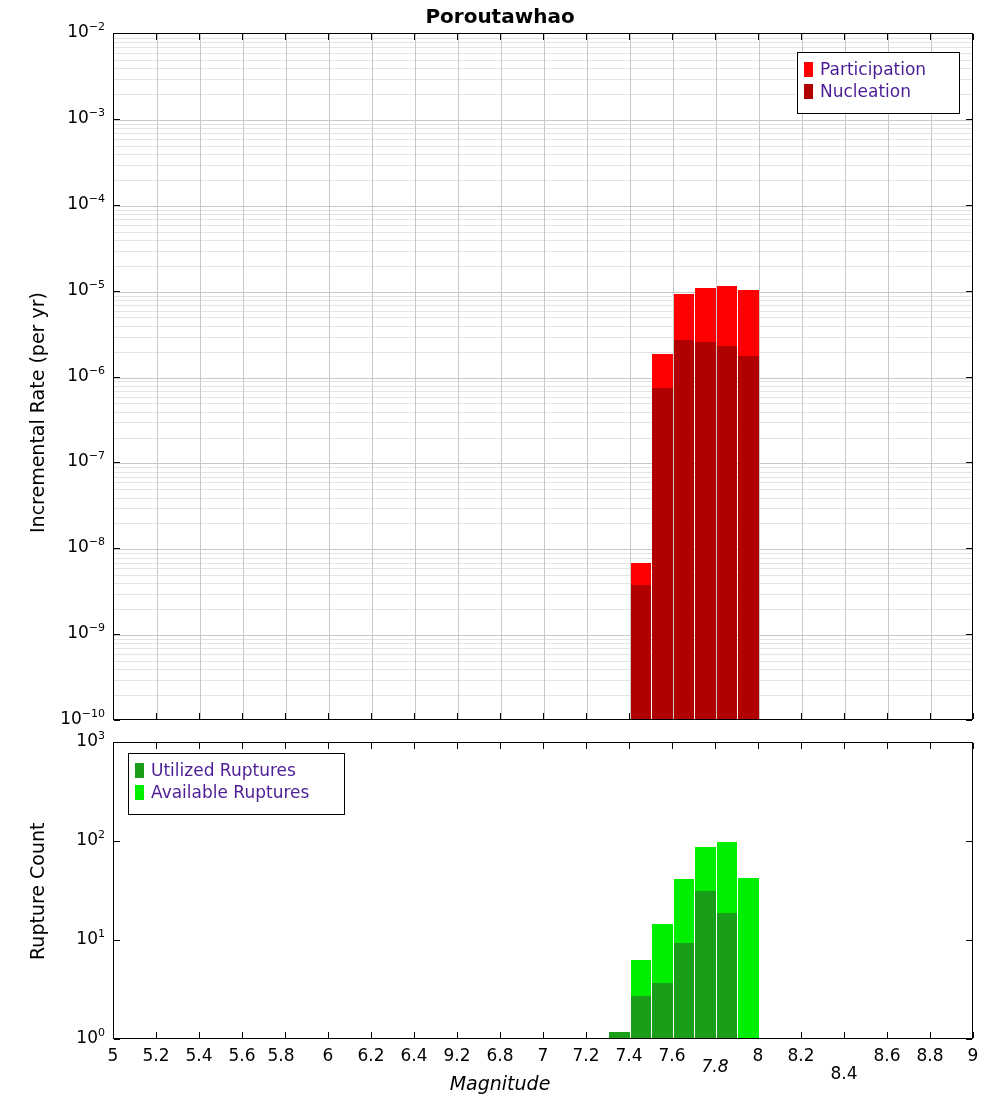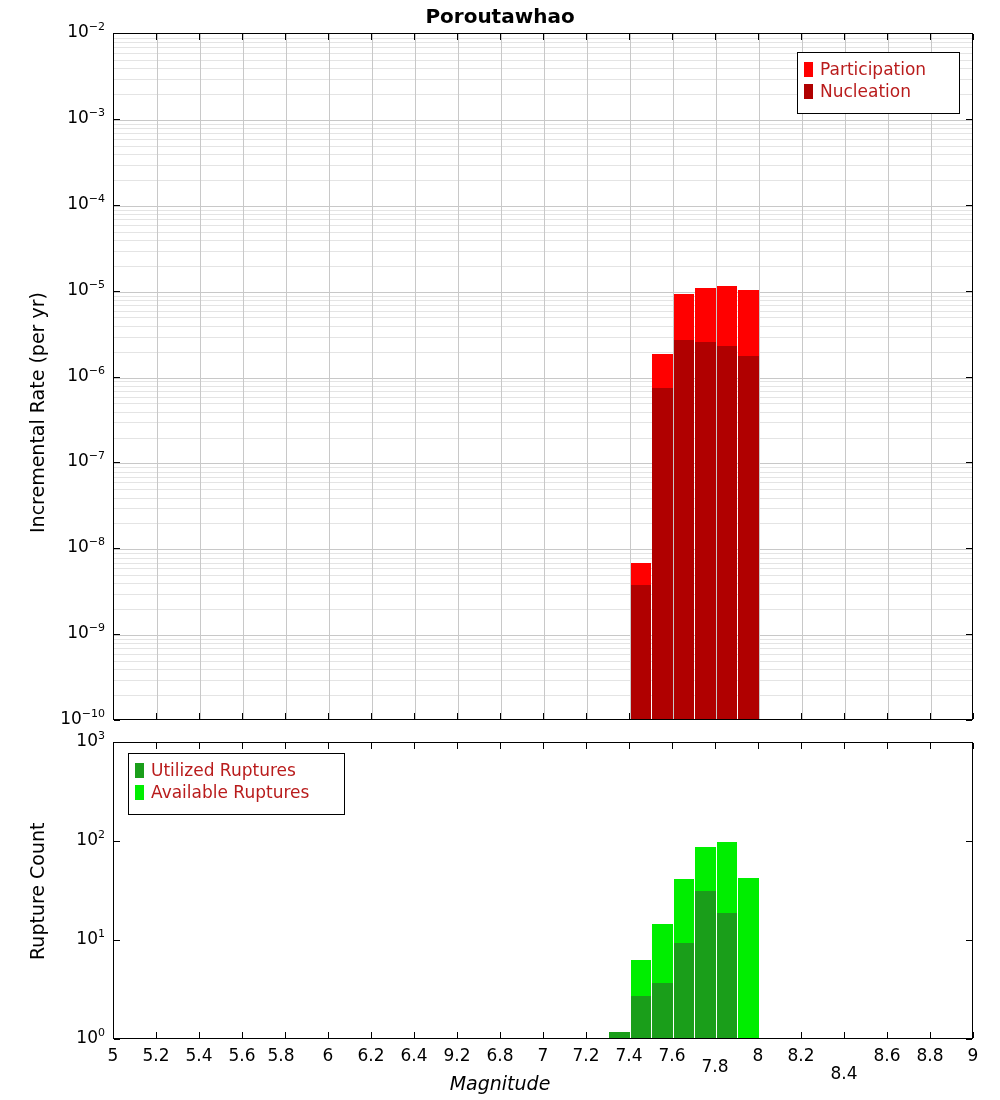--- a/index.html
+++ b/index.html
@@ -120,21 +120,21 @@
     height: 22px;
   }
   .legend-swatch {
     width: 9px;
     height: 15px;
     margin-right: 7px;
     flex: none;
   }
   .legend-label {
     font-size: 17px;
-    color: #b91c1c;
+    color: #4c1d95;
     white-space: nowrap;
   }
 </style>
 </head>
 <body>
 
 <div id="root">
 
   <div class="chart-title">Poroutawhao</div>
 
@@ -400,21 +400,21 @@
       <div class="tickmark-x" style="left: 586px; top: 743px;"></div>
       <div class="xtick" style="width: 50px; left: 561px; top: 1045px;">7.2</div>
       <div class="tickmark-x" style="left: 629px; top: 1032px;"></div>
       <div class="tickmark-x" style="left: 629px; top: 743px;"></div>
       <div class="xtick" style="width: 50px; left: 604px; top: 1045px;">7.4</div>
       <div class="tickmark-x" style="left: 672px; top: 1032px;"></div>
       <div class="tickmark-x" style="left: 672px; top: 743px;"></div>
       <div class="xtick" style="width: 50px; left: 647px; top: 1045px;">7.6</div>
       <div class="tickmark-x" style="left: 715px; top: 1032px;"></div>
       <div class="tickmark-x" style="left: 715px; top: 743px;"></div>
-      <div class="xtick" style="width: 50px; left: 690px; top: 1056px;">7.8</div>
+      <div class="xtick" style="width: 50px; left: 690px; top: 1056px; font-style: italic;">7.8</div>
       <div class="tickmark-x" style="left: 758px; top: 1032px;"></div>
       <div class="tickmark-x" style="left: 758px; top: 743px;"></div>
       <div class="xtick" style="width: 50px; left: 733px; top: 1045px;">8</div>
       <div class="tickmark-x" style="left: 801px; top: 1032px;"></div>
       <div class="tickmark-x" style="left: 801px; top: 743px;"></div>
       <div class="xtick" style="width: 50px; left: 776px; top: 1045px;">8.2</div>
       <div class="tickmark-x" style="left: 844px; top: 1032px;"></div>
       <div class="tickmark-x" style="left: 844px; top: 743px;"></div>
       <div class="xtick" style="width: 50px; left: 819px; top: 1063px;">8.4</div>
       <div class="tickmark-x" style="left: 887px; top: 1032px;"></div>

